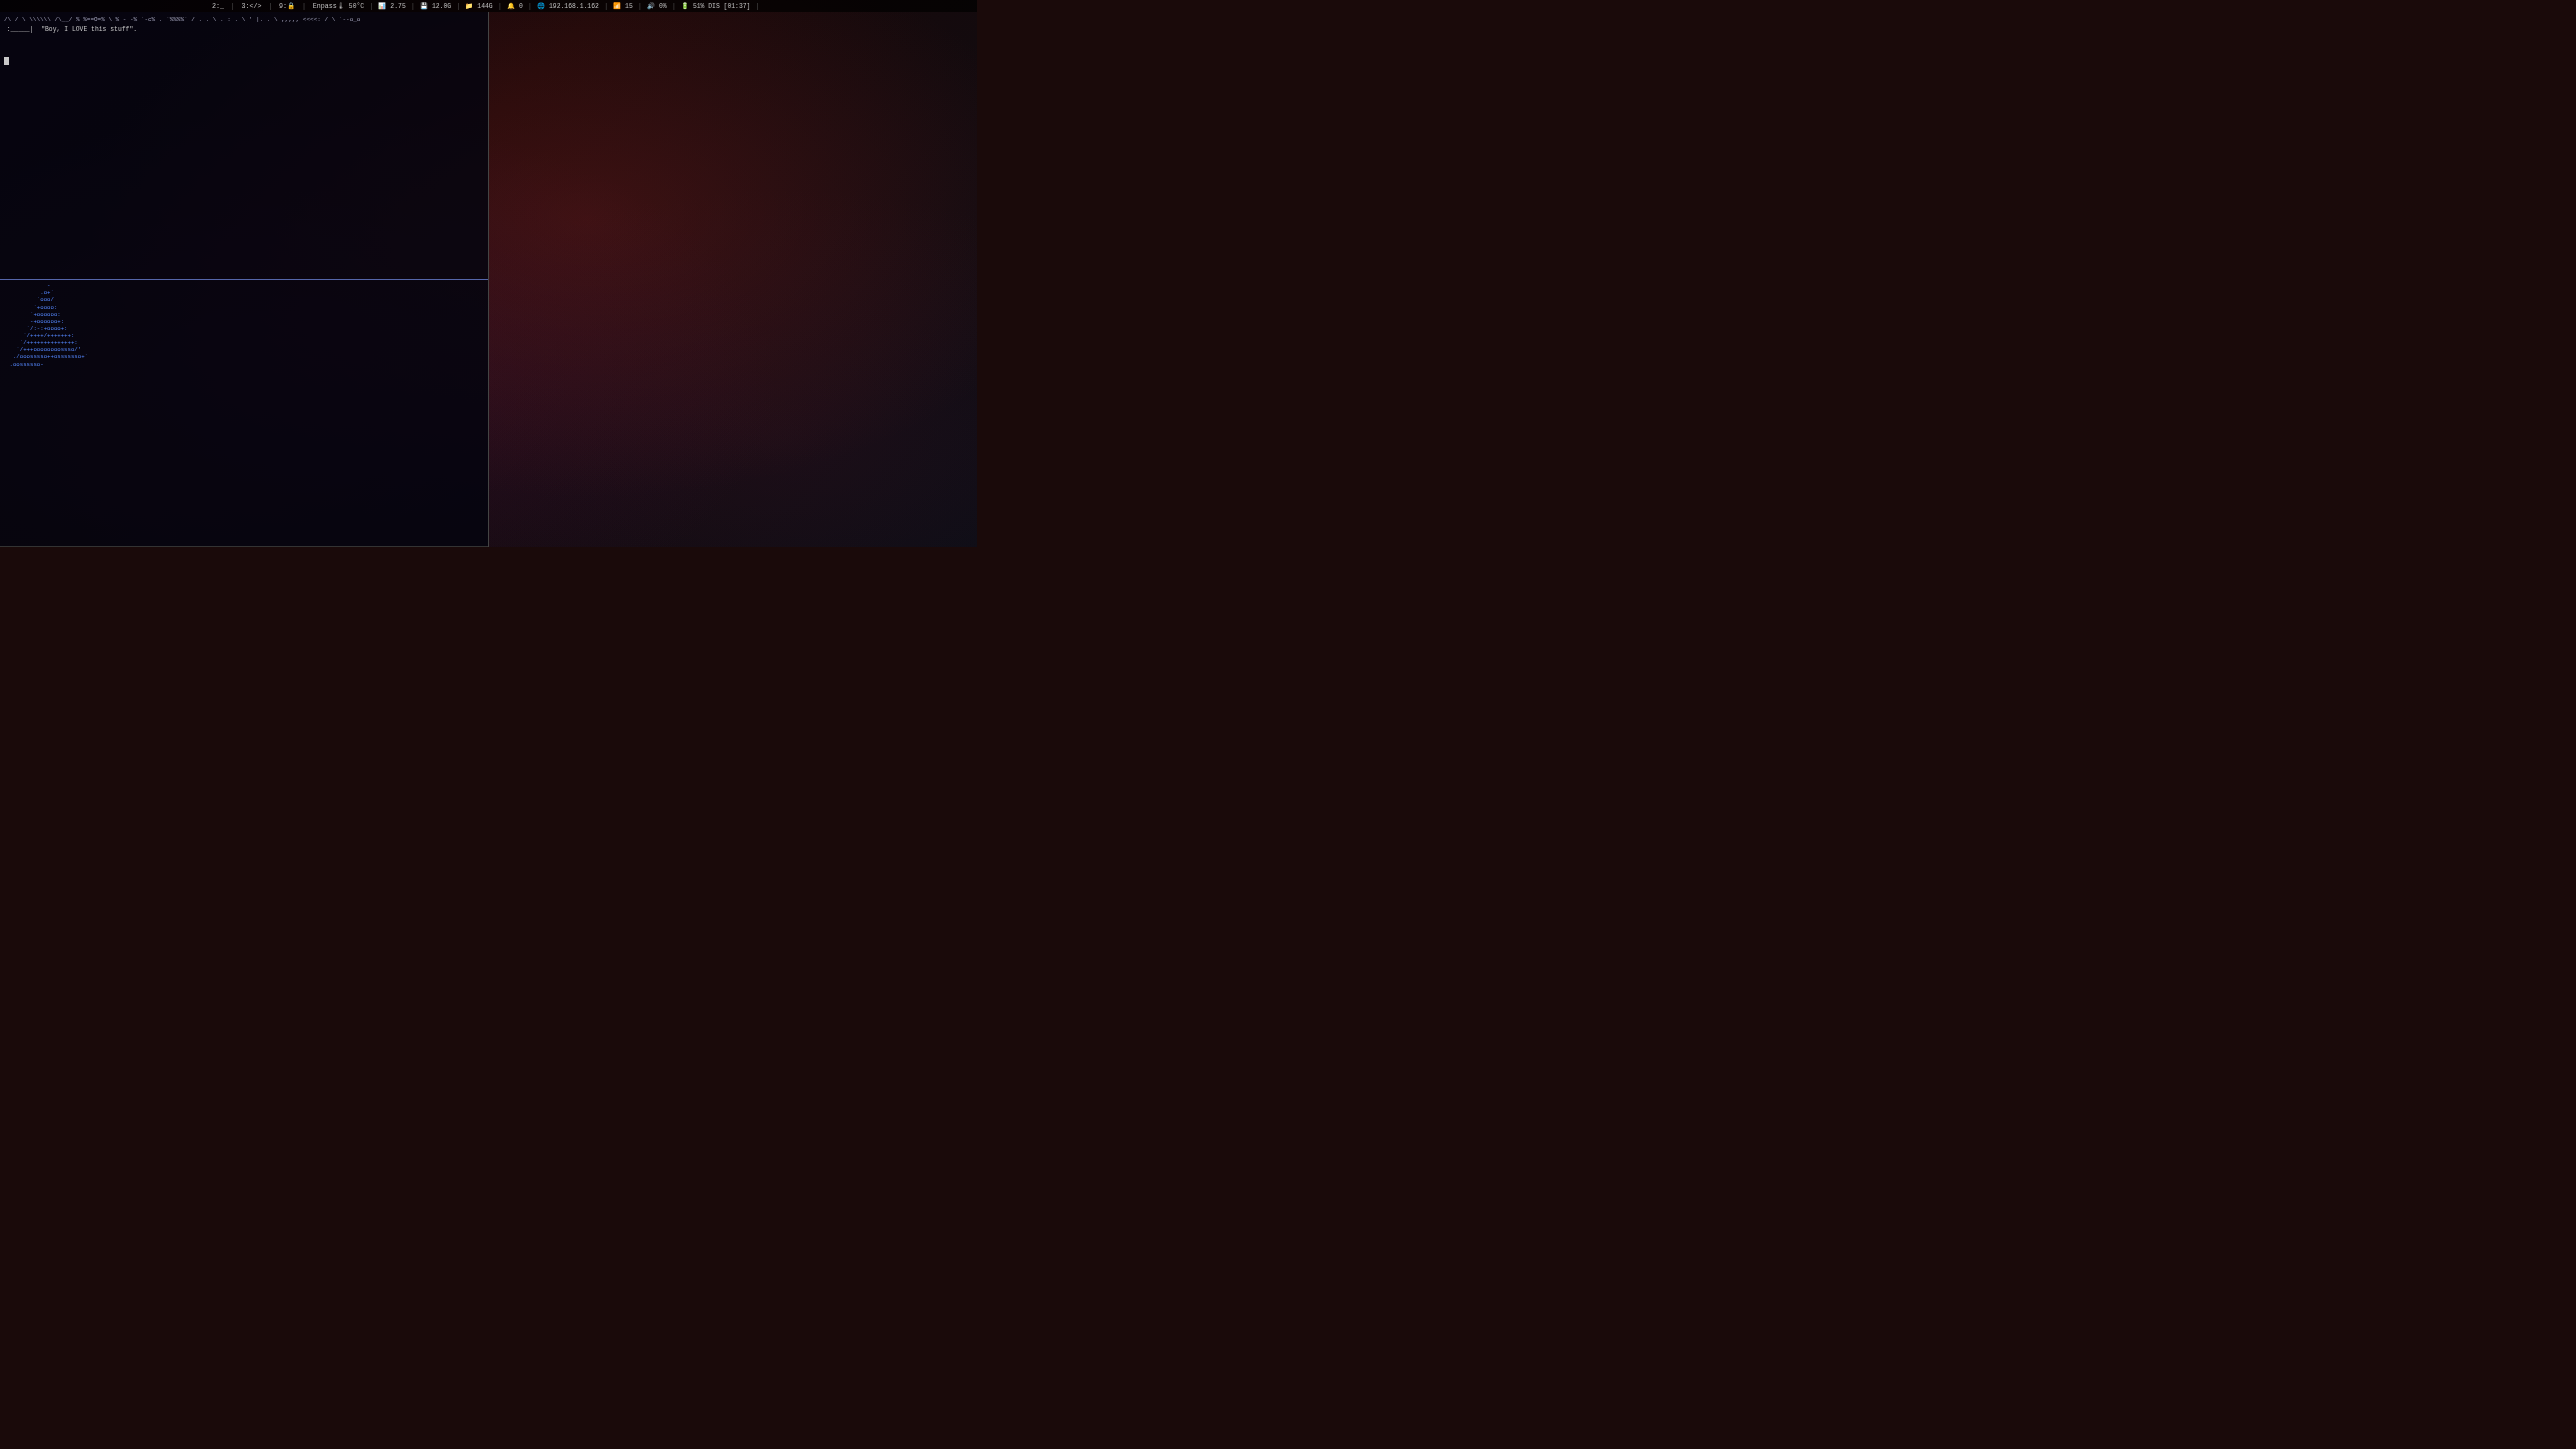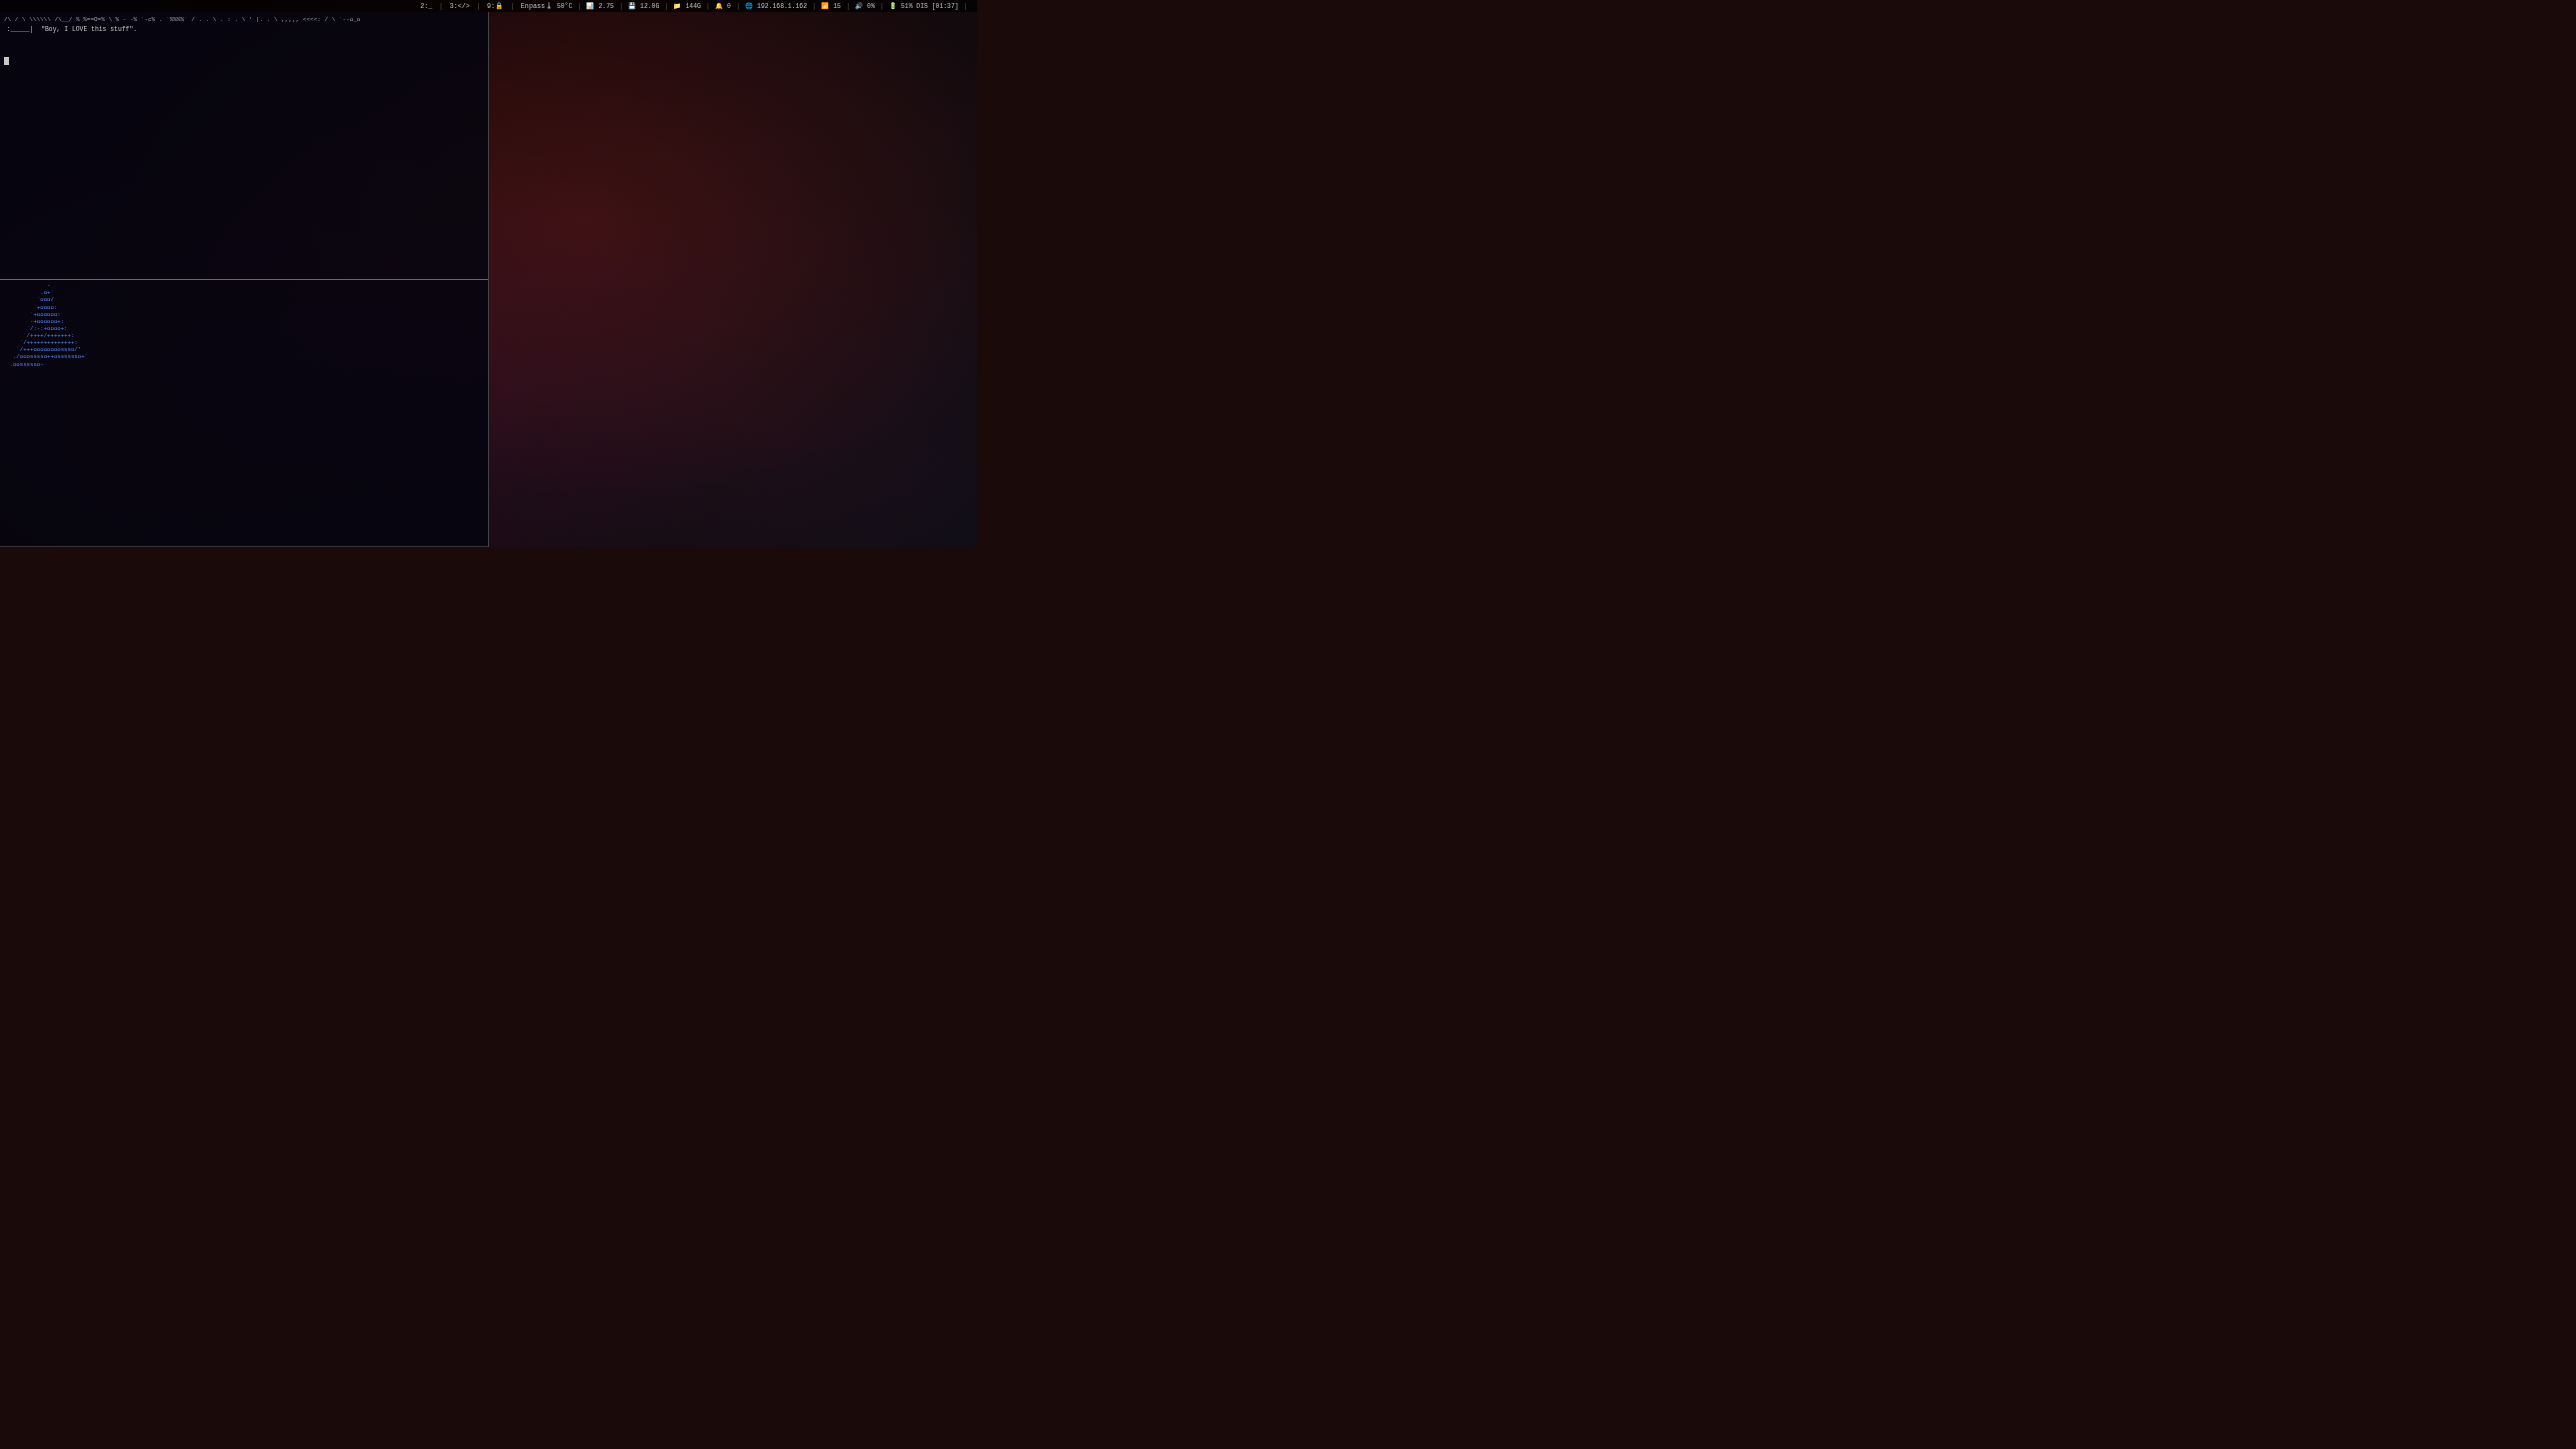--- a/index.html
+++ b/index.html
@@ -35,21 +35,21 @@
     }
 
     
     .topbar {
       position: absolute;
       top: 0; left: 0; right: 0;
       height: 12px;
       background: rgba(0,0,0,0.7);
       display: flex;
       align-items: center;
-      justify-content: flex-end;
+      justify-content: center;
       padding: 0 4px;
       z-index: 100;
       font-size: 6.7px;
       color: #c0c0c0;
     }
     .topbar-left { display: flex; align-items: center; gap: 5.4px; }
     .topbar-right { display: flex; align-items: center; gap: 4px; font-size: 6.4px; }
     .topbar-sep { color: #555; margin: 0 1.3px; }
 
     

